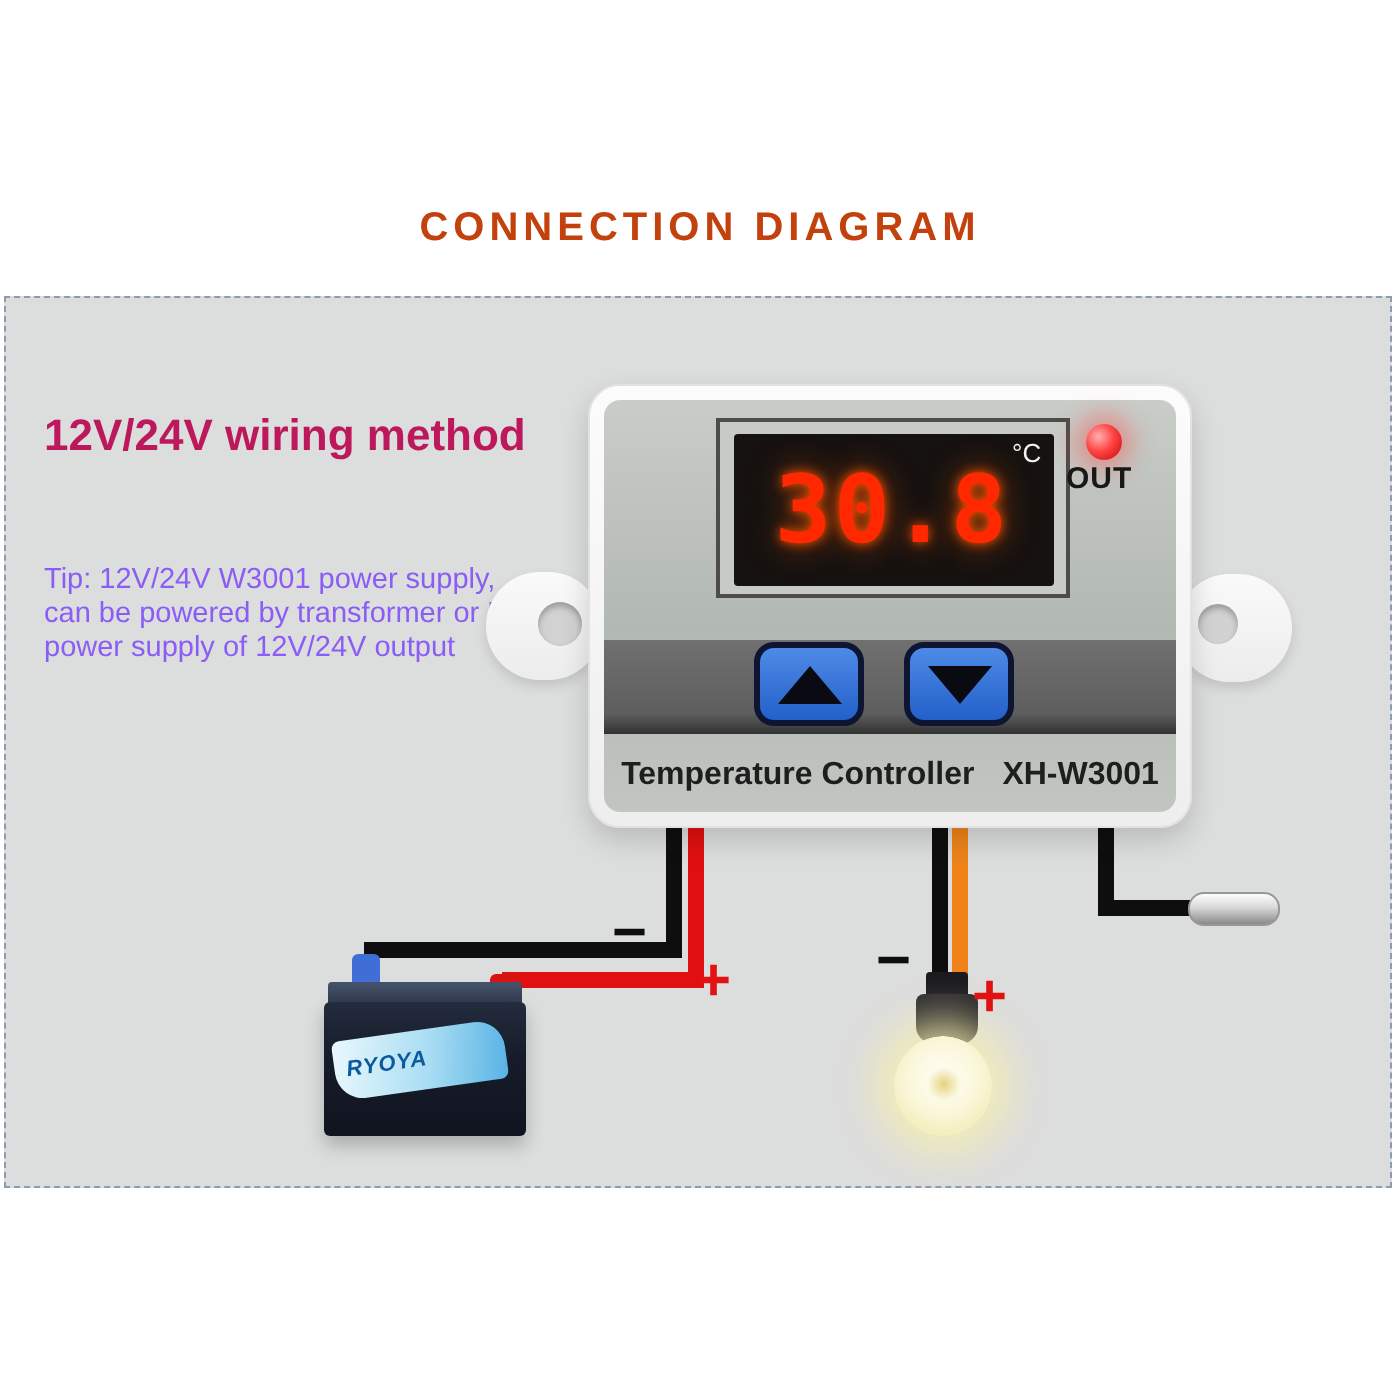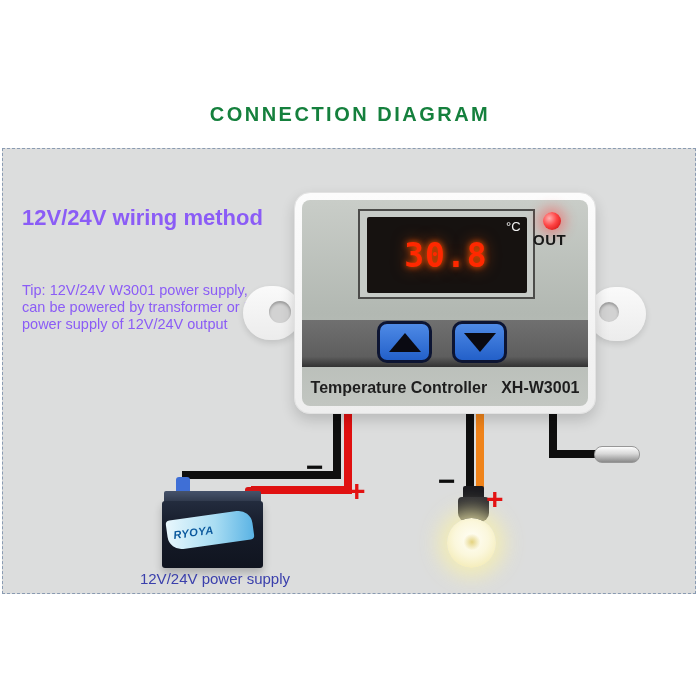--- a/index.html
+++ b/index.html
@@ -9,34 +9,34 @@
     position: relative; width: 700px; height: 700px;
     background: #ffffff; overflow: hidden;
     font-family: "Liberation Sans", sans-serif;
   }
   .abs { position: absolute; }
 
   
   #main-title {
     left: 0; right: 0; top: 103px; text-align: center;
     font-size: 20px; font-weight: bold; letter-spacing: 2.5px;
-    color: #15803d;
+    color: #c2410c;
   }
 
   
   #diagram-panel {
     left: 2px; top: 148px; width: 694px; height: 446px;
     background: #dcdddd;
     border: 1px dashed #8a9bb2;
   }
 
   
   #info-heading {
     left: 22px; top: 205px; width: 270px;
-    font-size: 22px; font-weight: bold; color: #8b5cf6;
+    font-size: 22px; font-weight: bold; color: #be185d;
   }
   .info-par {
     left: 22px; width: 268px;
     font-size: 14.5px; line-height: 17px; color: #8b5cf6;
     white-space: pre-line;
     margin-top: 40px;
   }
   #info-tip  { top: 242px; }
   #info-note { top: 323px; }
 
@@ -75,21 +75,21 @@
     background: #c7cbc7; border: 2px solid #4c4c4a;
     z-index: 5;
   }
   #display-screen {
     left: 367px; top: 217px; width: 160px; height: 76px;
     background: #161210; border-radius: 2px; z-index: 6;
   }
   #display-value {
     left: 381px; top: 226px; width: 130px; height: 60px;
     font-family: "DejaVu Sans Mono", monospace;
-    font-size: 33px; font-weight: bold; letter-spacing: 1px;
+    font-size: 47px; font-weight: bold; letter-spacing: 1px;
     color: #ff2800;
     text-shadow: 0 0 6px #ff5400, 0 0 16px rgba(255,90,0,.6);
     z-index: 7; line-height: 60px; text-align: center;
   }
   #display-unit {
     left: 506px; top: 219px; color: #f2f2f2; font-size: 13px;
     z-index: 7;
   }
   #out-led {
     left: 543px; top: 212px; width: 18px; height: 18px; border-radius: 50%;
@@ -287,15 +287,14 @@
     <span class="tri-up"></span>
   </div>
   <div class="abs dev-btn" id="btn-down">
     <span class="tri-down"></span>
   </div>
 
   <div class="abs" id="device-caption">
     <span class="prod">Temperature Controller</span><span class="model">XH-W3001</span>
   </div>
 
-  <div class="abs bottom-caption" id="caption-power">12V/24V power supply</div>
 
 </div>
 
 </body></html>

